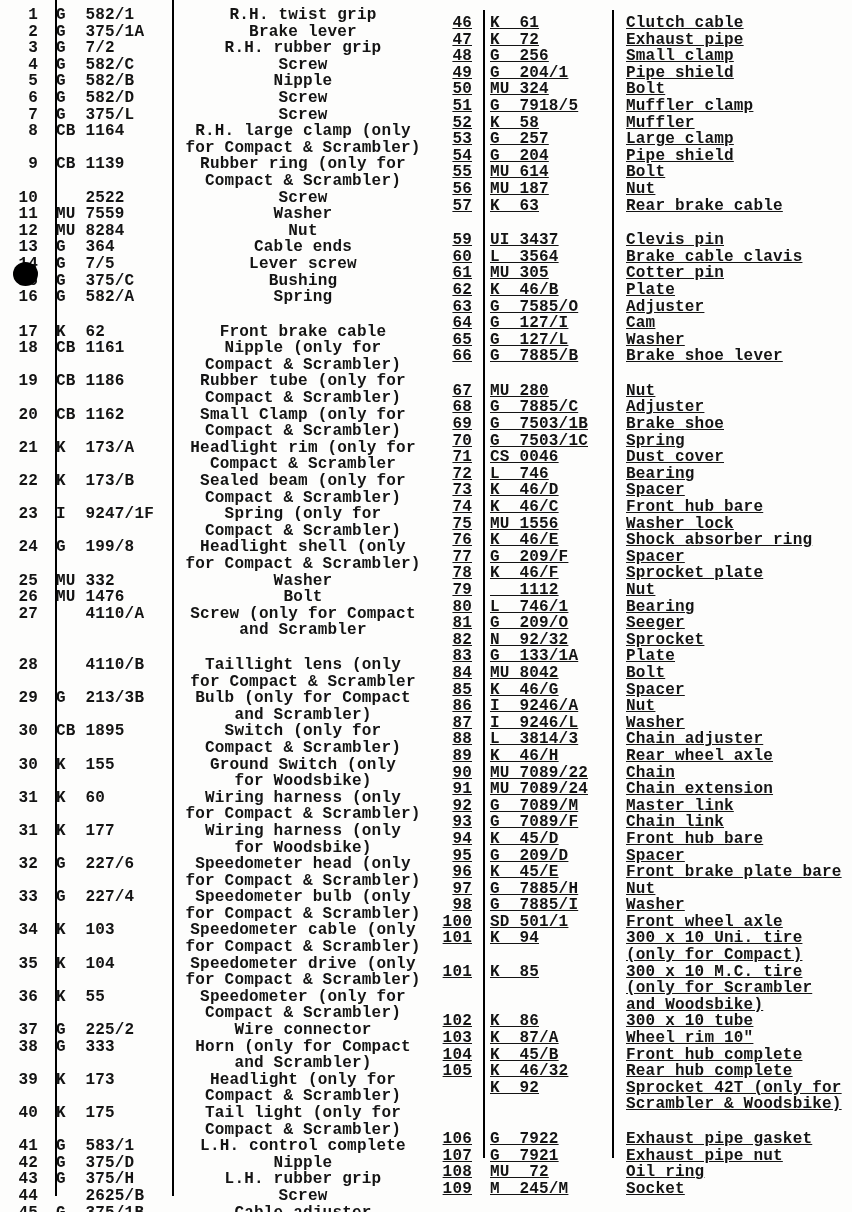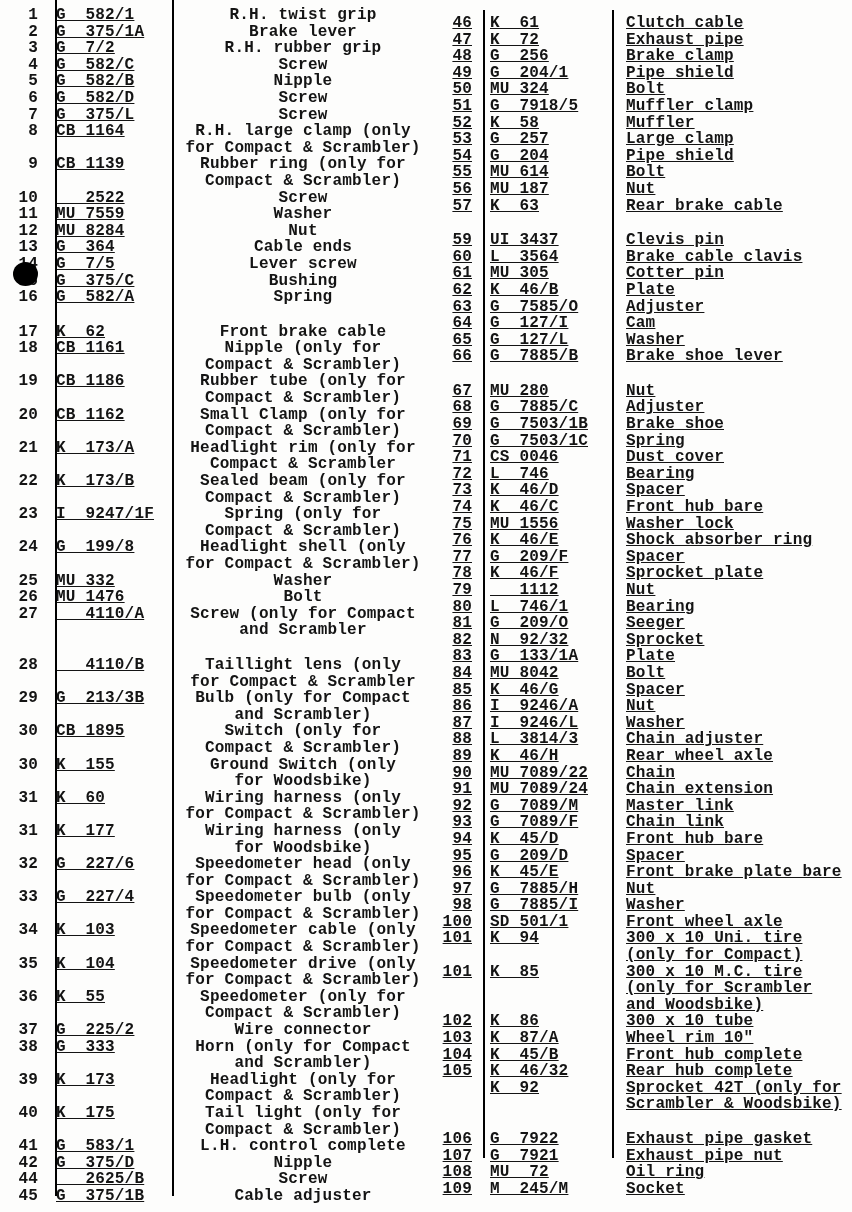--- a/index.html
+++ b/index.html
@@ -26,21 +26,21 @@
   .cell{
     font-size:16px;
     line-height:16.6px;
     letter-spacing:0.2px;
     white-space:pre;
   }
   .cell.num{text-align:right;flex:0 0 auto;}
   .col-left .cell.num{width:38px;padding-right:10px;}
   .col-right .cell.num{width:40px;padding-right:8px;}
   .cell.code{flex:0 0 auto;}
-  .col-left .cell.code{width:109px;padding-left:8px;text-decoration:underline;}
+  .col-left .cell.code{width:109px;padding-left:8px;}
   .col-right .cell.code{width:121px;padding-left:10px;}
   .cell.desc{flex:1 1 auto;}
   .col-left .cell.desc{padding-left:9px;text-align:center;}
   .col-right .cell.desc{padding-left:15px;}
   .ink-blot{
     position:absolute;left:13px;top:262px;width:25px;height:24px;
     background:#000;border-radius:50%;
   }
 </style>
 </head>
@@ -289,20 +289,25 @@
         <div class="cell num">41</div>
         <div class="cell code">G  583/1</div>
         <div class="cell desc">L.H. control complete</div>
       </div>
       <div class="row">
         <div class="cell num">42</div>
         <div class="cell code">G  375/D</div>
         <div class="cell desc">Nipple</div>
       </div>
       <div class="row">
+        <div class="cell num">43</div>
+        <div class="cell code">G  375/H</div>
+        <div class="cell desc">L.H. rubber grip</div>
+      </div>
+      <div class="row">
         <div class="cell num">44</div>
         <div class="cell code">   2625/B</div>
         <div class="cell desc">Screw</div>
       </div>
       <div class="row">
         <div class="cell num">45</div>
         <div class="cell code">G  375/1B</div>
         <div class="cell desc">Cable adjuster</div>
       </div>
     </div>
@@ -316,21 +321,21 @@
         <div class="cell desc">Clutch cable</div>
       </div>
       <div class="row">
         <div class="cell num">47</div>
         <div class="cell code">K  72</div>
         <div class="cell desc">Exhaust pipe</div>
       </div>
       <div class="row">
         <div class="cell num">48</div>
         <div class="cell code">G  256</div>
-        <div class="cell desc">Brake clamp</div>
+        <div class="cell desc">Small clamp</div>
       </div>
       <div class="row">
         <div class="cell num">49</div>
         <div class="cell code">G  204/1</div>
         <div class="cell desc">Pipe shield</div>
       </div>
       <div class="row">
         <div class="cell num">50</div>
         <div class="cell code">MU 324</div>
         <div class="cell desc">Bolt</div>

